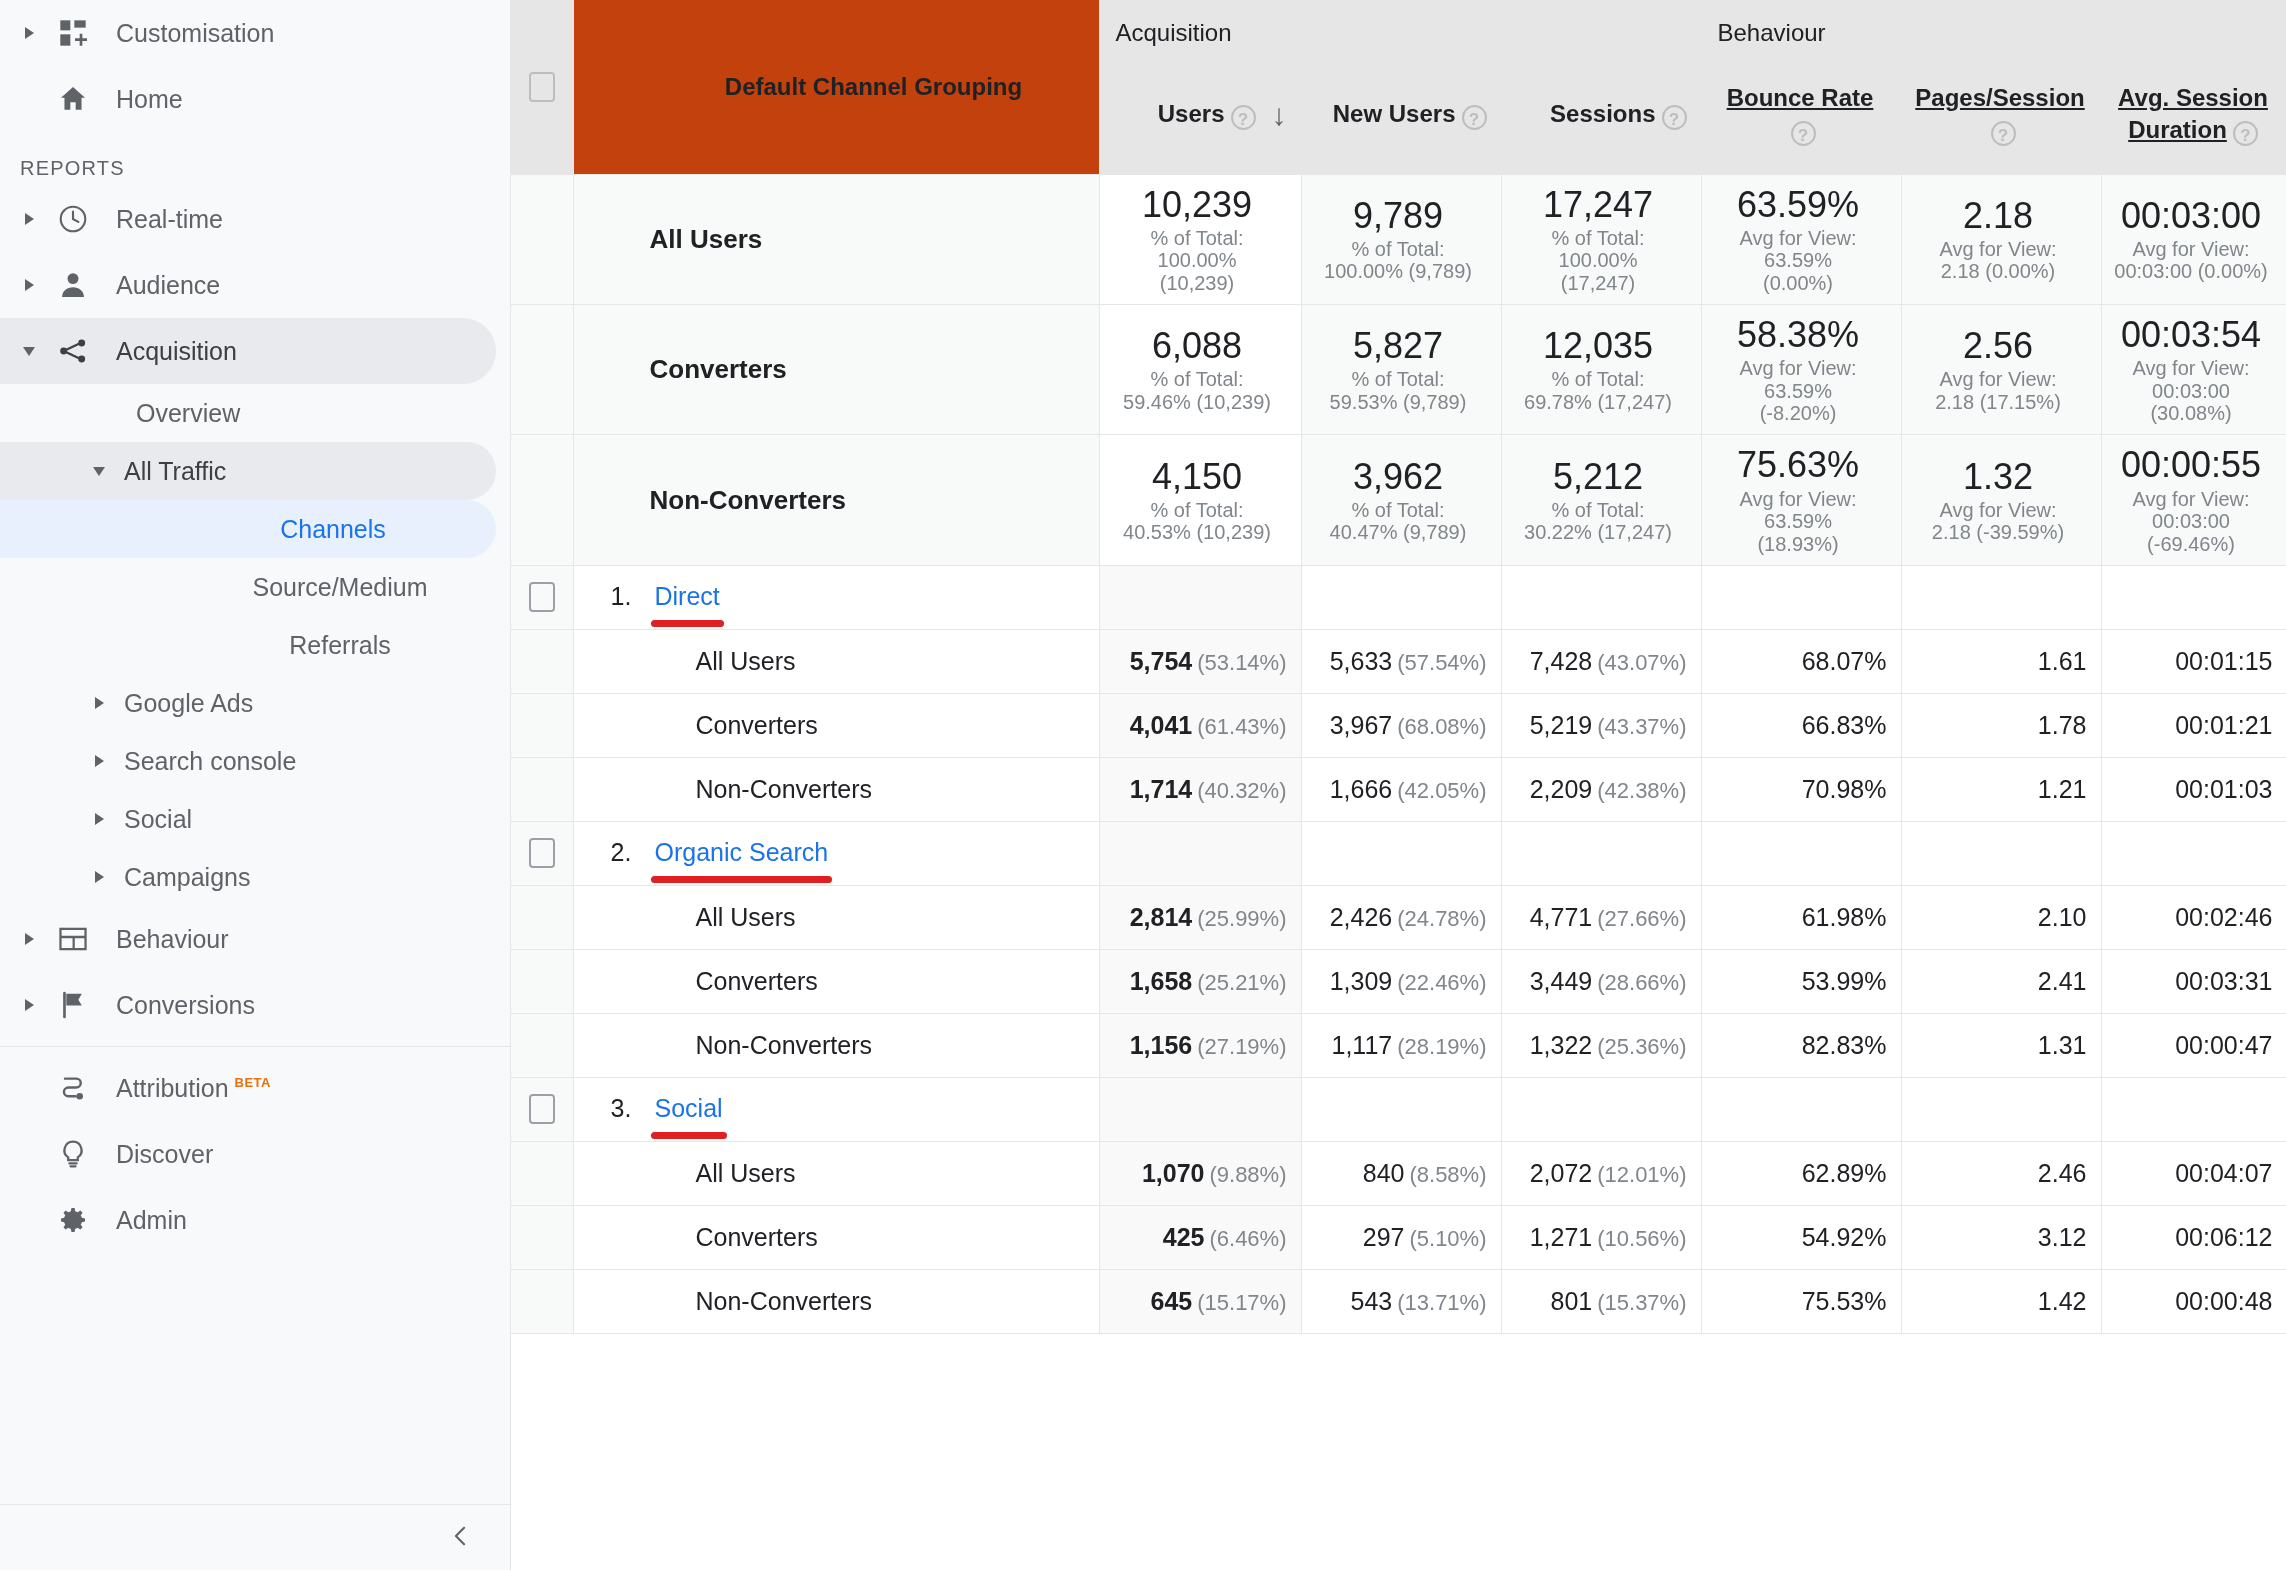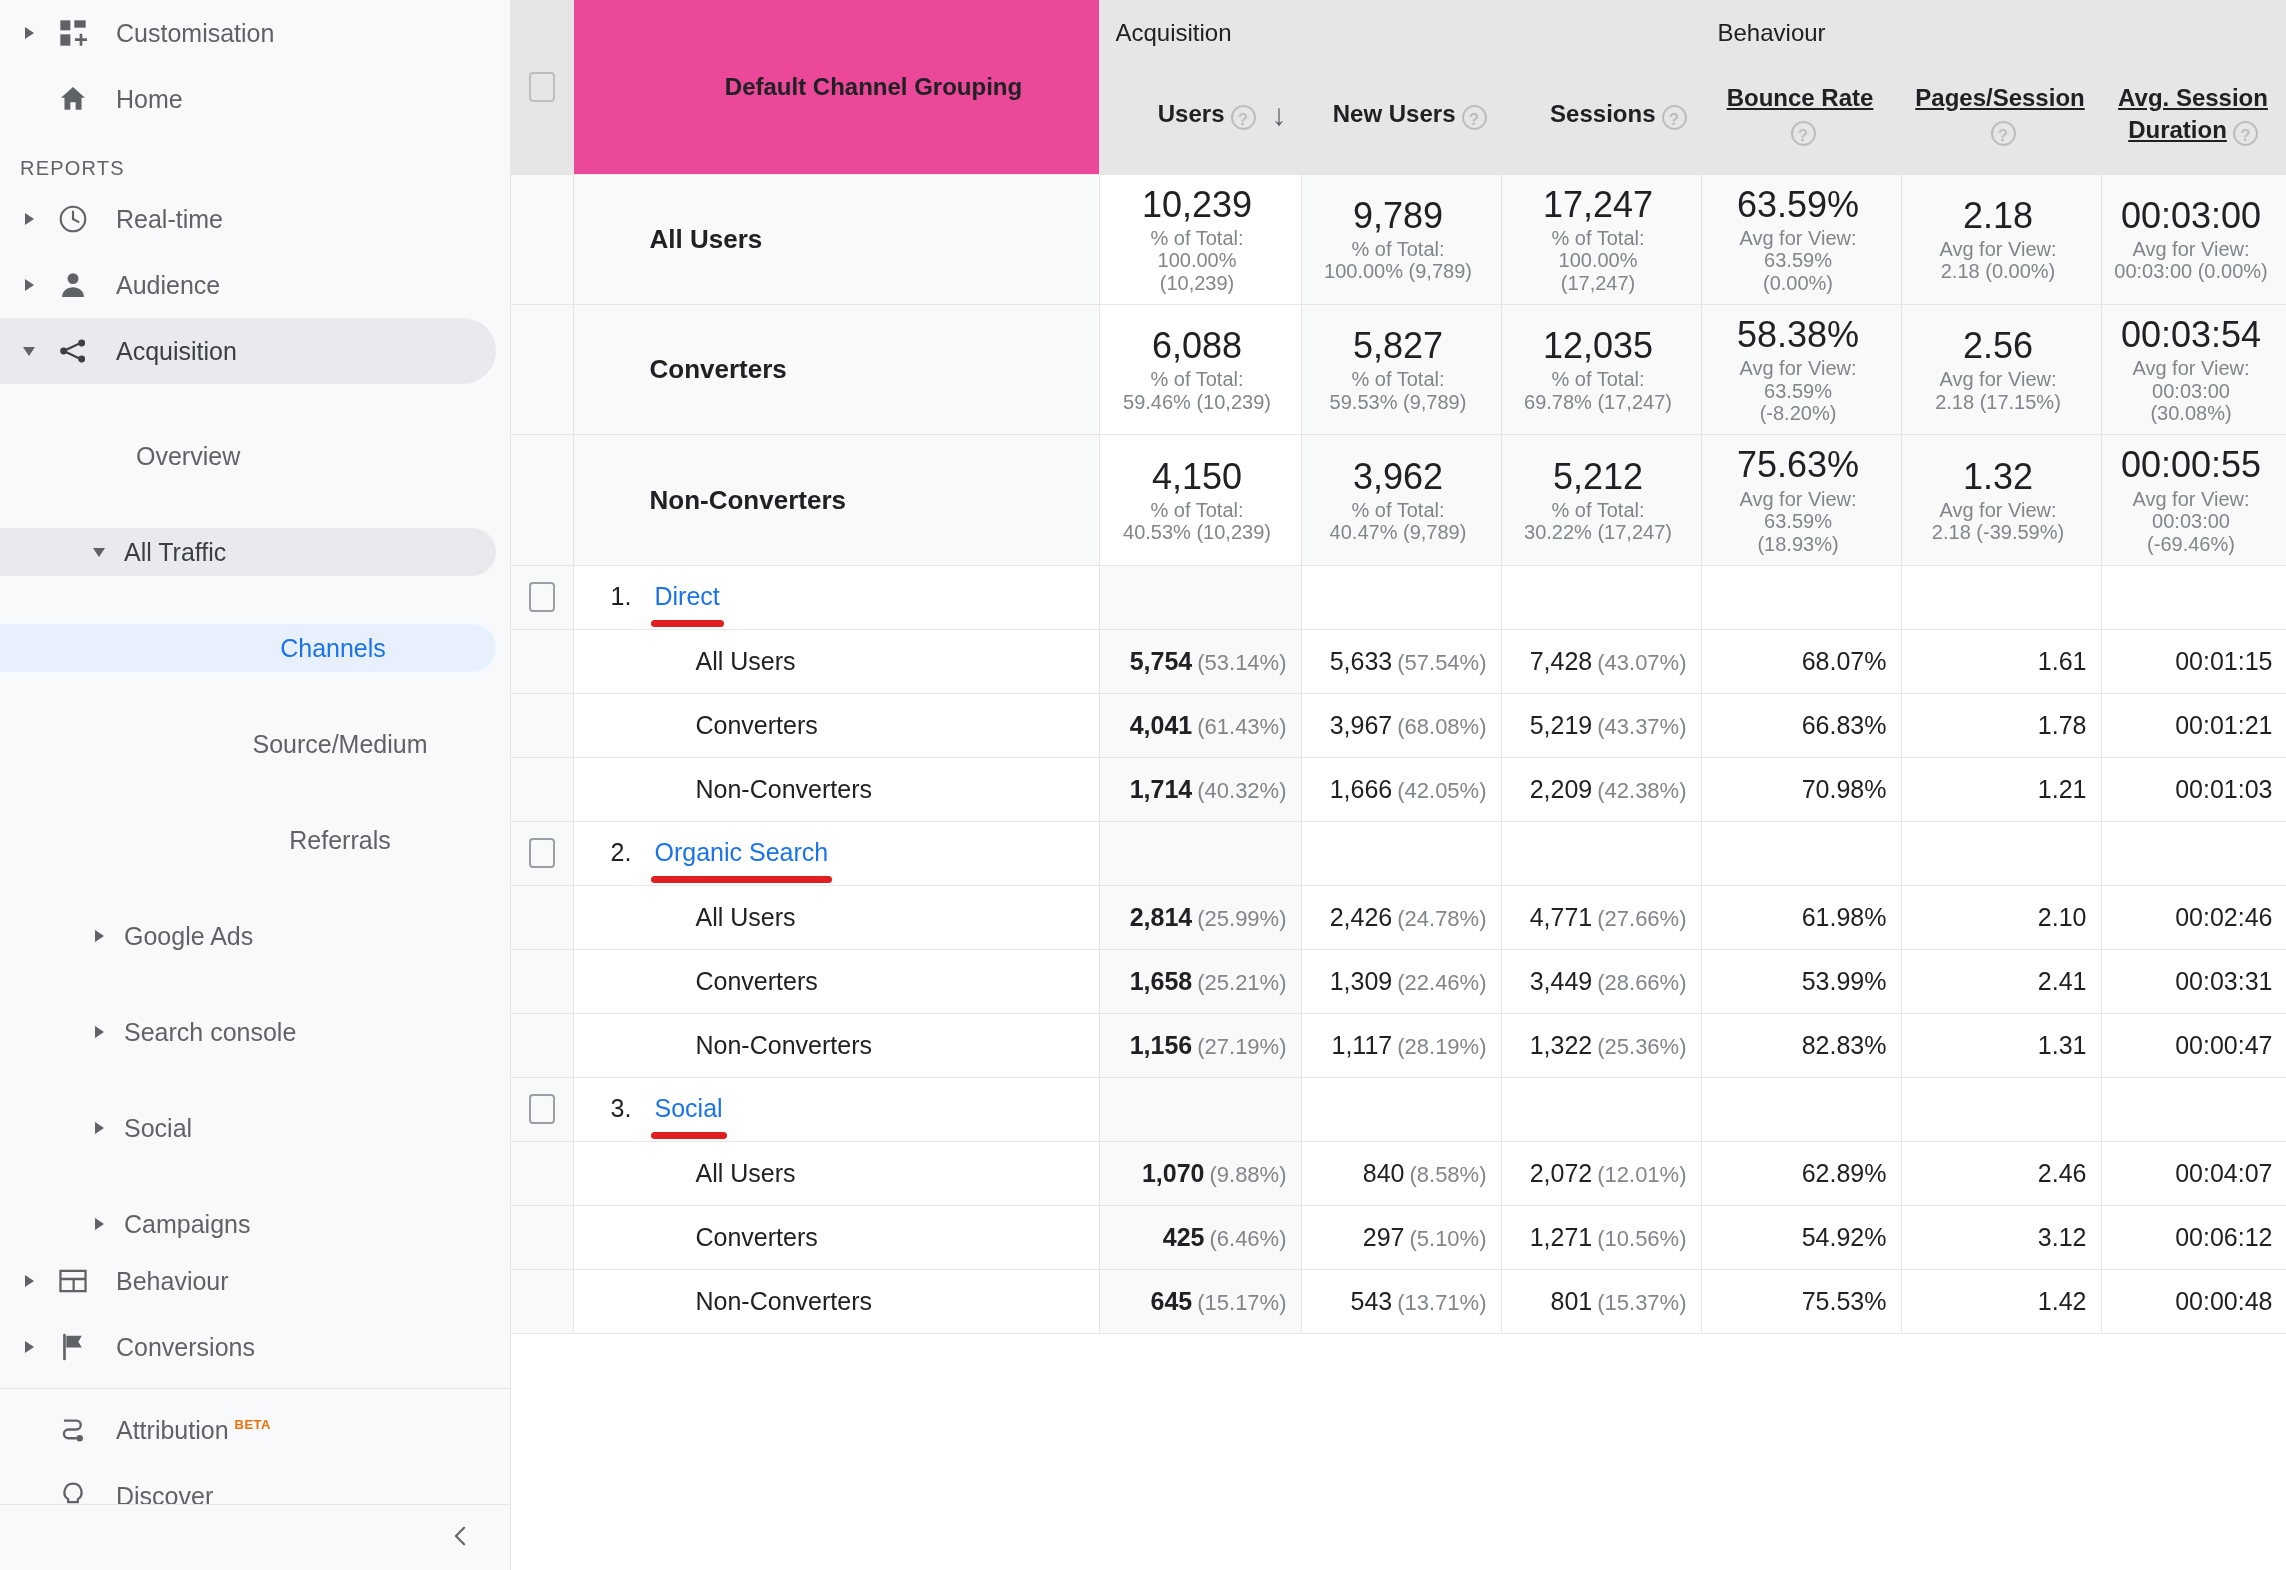--- a/index.html
+++ b/index.html
@@ -59,26 +59,25 @@
     padding-left: 20px;
     height: 54px;
     display: flex;
     align-items: flex-end;
     padding-bottom: 6px;
     box-sizing: border-box;
   }
   .sub-item {
     display: flex;
     align-items: center;
-    height: 48px;
+    height: 58px;
     font-size: 25px;
     color: #5f6368;
     cursor: pointer;
     box-sizing: border-box;
-    margin-top: 48px;
   }
   .sub-item .arrow {
     width: 26px; min-width: 26px;
     display: flex; align-items: center; justify-content: center;
     margin-left: 86px;
   }
   .sub-item .lbl { padding-left: 12px; white-space: nowrap; }
   .sub-item.indent-1 { padding-left: 124px; }
   .sub-item.indent-2 { padding-left: 158px; justify-content: center; }
   .sub-item.sel {
@@ -167,21 +166,21 @@
     color: #202124;
     font-weight: bold;
     height: 108px;
     text-align: right;
     padding: 0 14px 12px 10px;
     vertical-align: bottom;
     line-height: 1.35;
   }
   .hdr-cell.ctr { text-align: center; padding-right: 12px; text-decoration: underline; }
   .hdr-dim {
-    background: #ec4899;
+    background: #c2410c;
     font-weight: bold;
     font-size: 24px;
     padding-left: 76px;
     color: #202124;
   }
   .qmark {
     display: inline-block;
     width: 25px; height: 25px;
     border: 2px solid #bdbdbd;
     border-radius: 50%;

